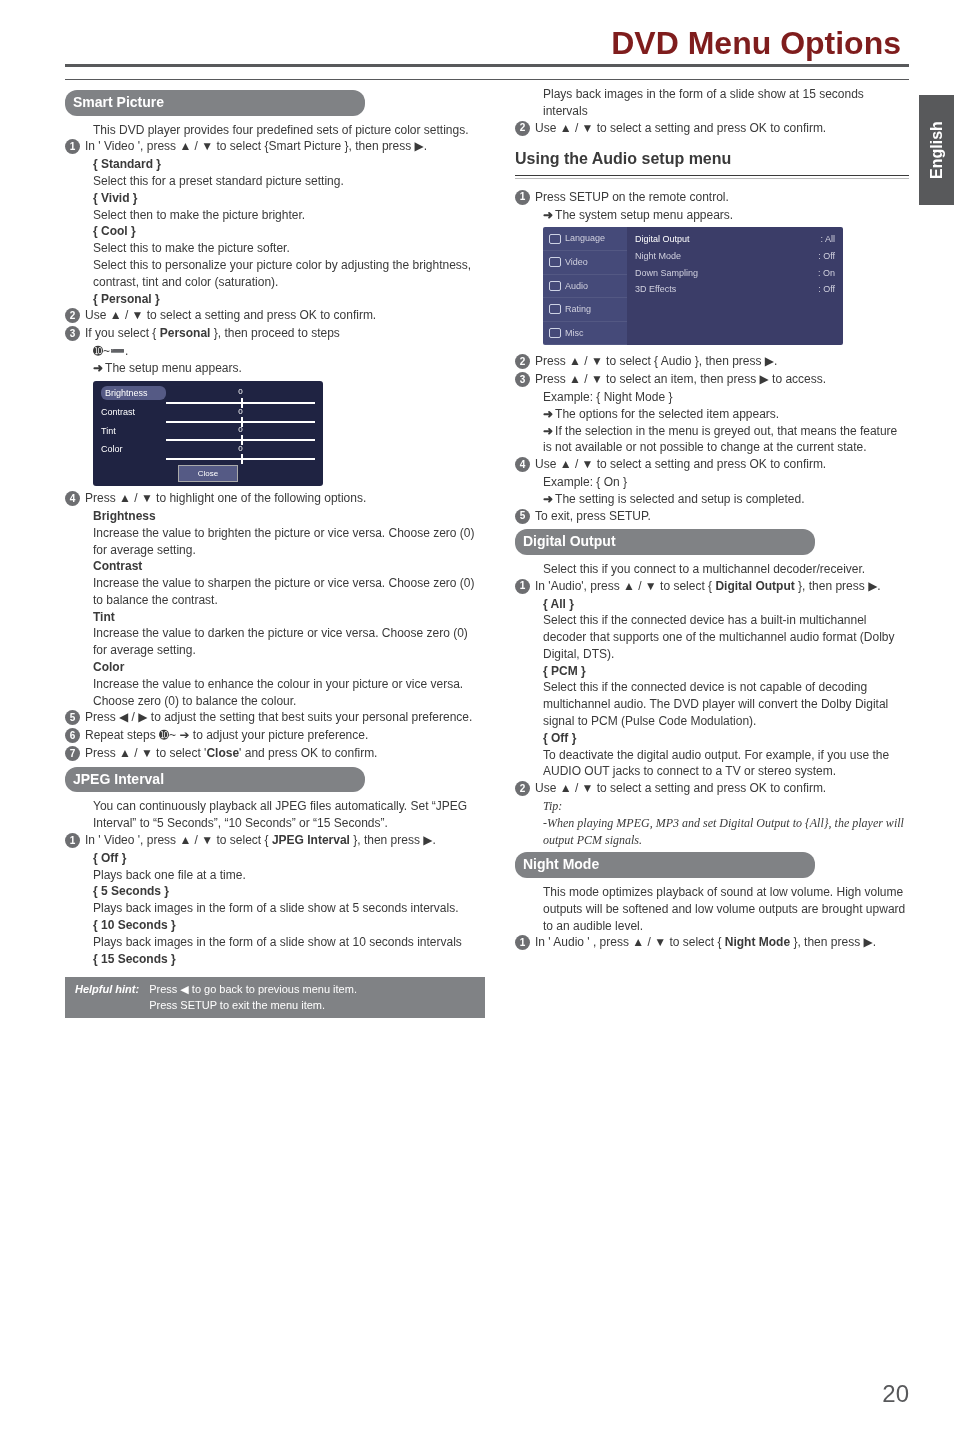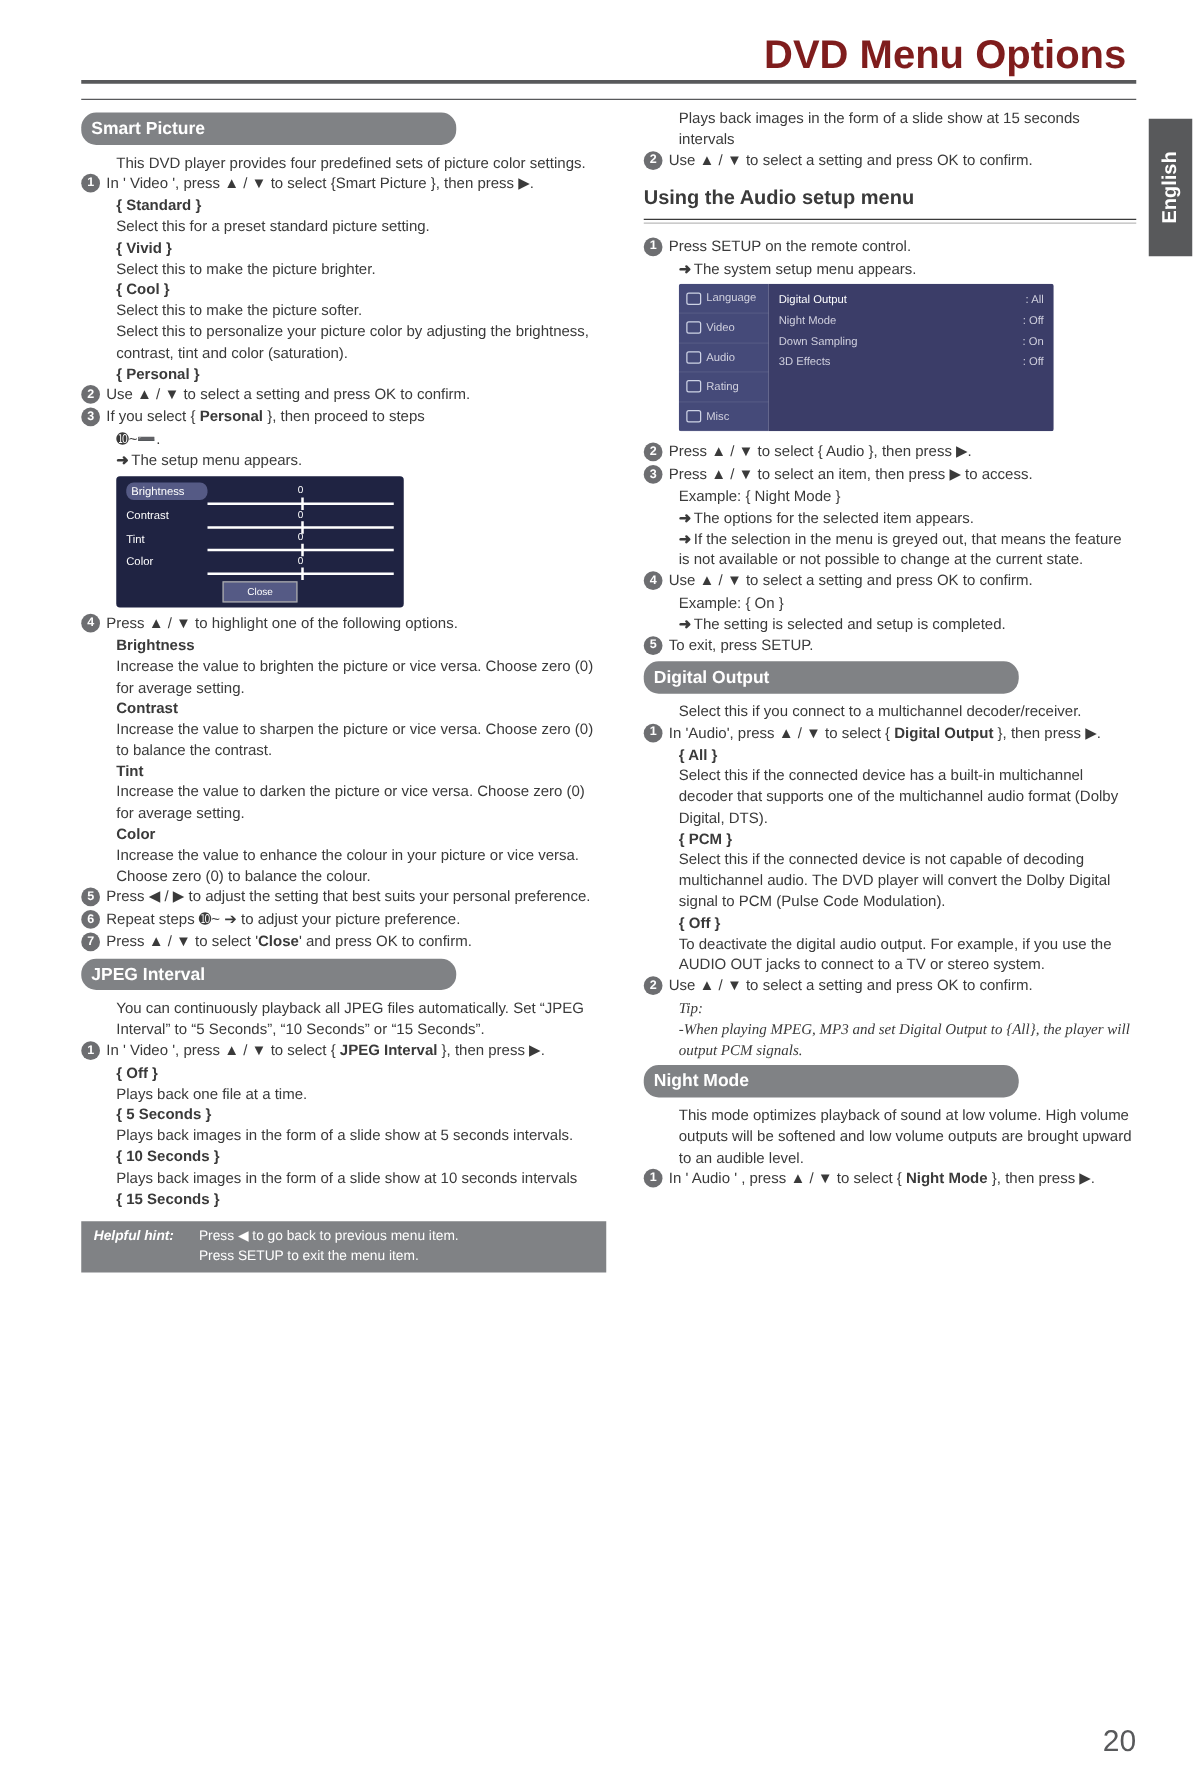--- a/index.html
+++ b/index.html
@@ -21,30 +21,30 @@
   .row .txt { flex: 1; }
   b, strong { font-weight: bold; }
   .slider-img { width: 230px; margin: 4px 0 4px 28px; background: #1f2342; color: #fff; font-size: 9px; border-radius: 3px; padding: 4px 0; }
   .slider-img .r { display: flex; align-items: center; padding: 1px 8px; }
   .slider-img .r .lab { width: 65px; }
   .slider-img .bar { flex: 1; height: 2px; background: #fff; position: relative; }
   .slider-img .bar::after { content: ""; position: absolute; left: 50%; top: -4px; width: 2px; height: 10px; background: #fff; }
   .slider-img .zero { font-size: 8px; text-align: center; flex: 1; margin-top: -2px; }
   .slider-img .close { margin: 4px auto 0 auto; background: #555a85; width: 60px; text-align: center; padding: 2px 0; border: 1px solid #aaa; font-size: 8px; }
   .audio-menu { width: 300px; margin: 4px 0 8px 28px; display: flex; font-size: 9px; border-radius: 2px; overflow: hidden; }
-  .audio-menu .left { width: 72px; background: #454a79; }
+  .audio-menu .left { width: 84px; background: #454a79; }
   .audio-menu .left .itm { padding: 5px 6px; color: #d0d0de; border-bottom: 1px solid rgba(255,255,255,0.08); display: flex; align-items: center; gap: 4px; }
   .audio-menu .left .ico { width: 12px; height: 10px; border: 1px solid #ced3e5; border-radius: 2px; display: inline-block; }
   .audio-menu .right { flex: 1; background: #3b3d68; padding: 4px 0; }
   .audio-menu .right .r { display: flex; padding: 2px 8px; color: #d0d0de; }
   .audio-menu .right .r .k { flex: 1; }
   .audio-menu .right .r.hi .k { color: #fff; }
   .h2 { font-size: 16px; font-weight: bold; margin: 12px 0 4px 0; color: #3a3a3a; }
   .dblrule { border-top: 1.5px solid #3a3a3a; border-bottom: 1px solid #bbb; height: 4px; margin-bottom: 10px; }
-  .hint { background: #808285; color: #fff; display: flex; gap: 20px; padding: 5px 10px; font-size: 11px; margin-top: 10px; width: 420px; }
+  .hint { background: #808285; color: #fff; display: flex; gap: 10px; padding: 5px 10px; font-size: 11px; margin-top: 10px; width: 420px; }
   .hint .hlab { font-style: italic; font-weight: bold; white-space: nowrap; }
   .pagenum { position: absolute; bottom: 24px; right: 45px; font-size: 24px; color: #58595b; }
   .arrow::before { content: "\279C"; font-weight: bold; margin-right: 2px; }
   em.tip { font-style: italic; font-family: Liberation Serif, serif; }
 </style>
 </head>
 <body>
 
 <div class="page">
 
@@ -65,21 +65,21 @@
       <div class="subhead">Smart Picture</div>
       <div class="ind">This DVD player provides four predefined sets of picture color settings.</div>
 
       <div class="row">
         <span class="num">1</span>
         <span class="txt">In ' Video ', press ▲ / ▼ to select {Smart Picture }, then press ▶.</span>
       </div>
       <div class="ind"><b>{ Standard }</b></div>
       <div class="ind">Select this for a preset standard picture setting.</div>
       <div class="ind"><b>{ Vivid }</b></div>
-      <div class="ind">Select this to make the picture brighter.</div>
+      <div class="ind">Select then to make the picture brighter.</div>
       <div class="ind"><b>{ Cool }</b></div>
       <div class="ind">Select this to make the picture softer.</div>
       <div class="ind">Select this to personalize your picture color by adjusting the brightness, contrast, tint and color (saturation).</div>
       <div class="ind"><b>{ Personal }</b></div>
 
       <div class="row">
         <span class="num">2</span>
         <span class="txt">Use ▲ / ▼ to select a setting and press OK to confirm.</span>
       </div>
       <div class="row">

